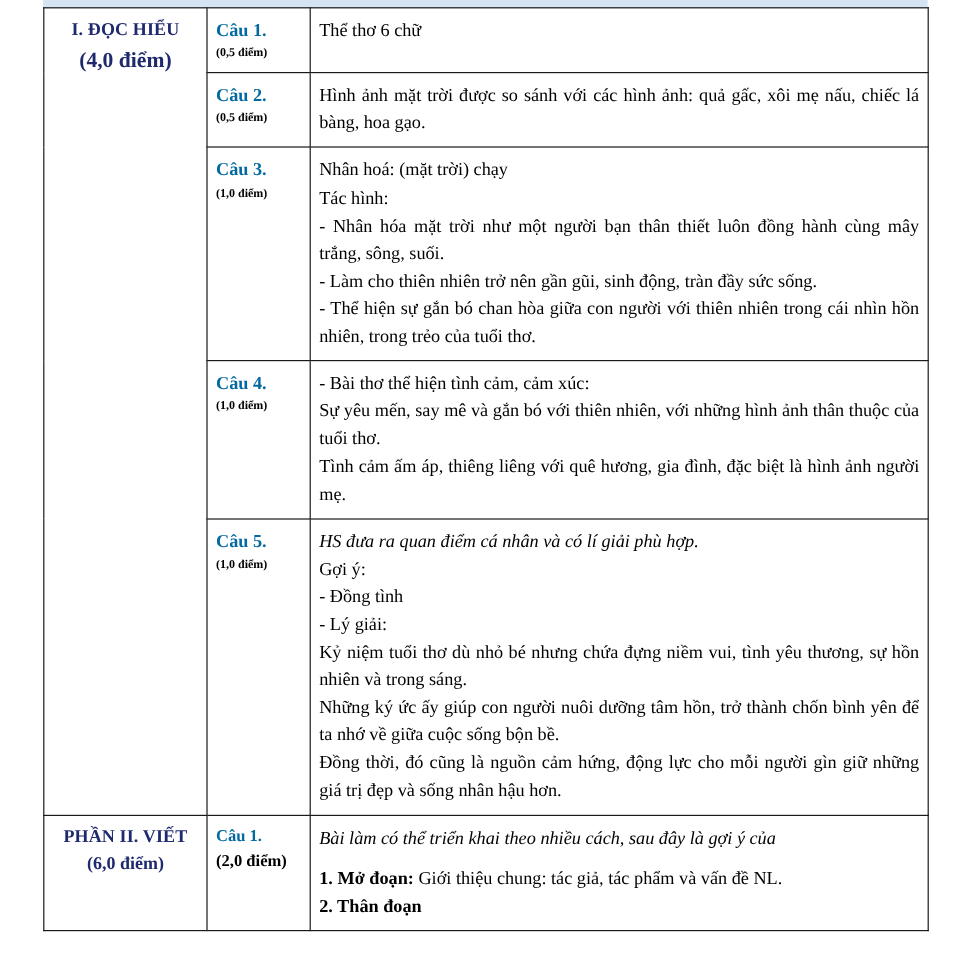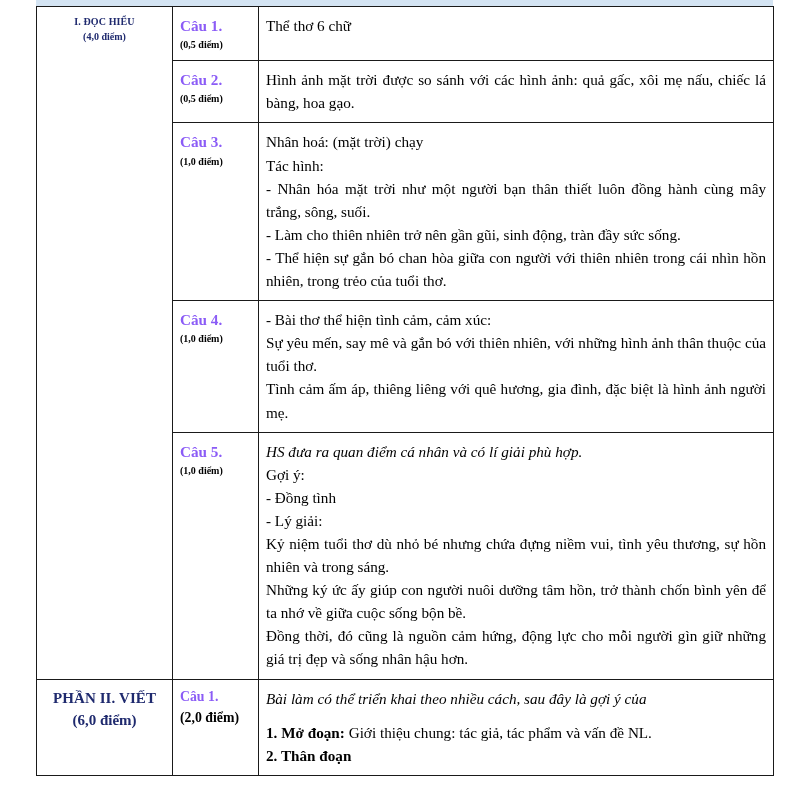--- a/index.html
+++ b/index.html
@@ -58,35 +58,35 @@
   col.c-content { width: 515px; }
 
   
   .sec-cell {
     text-align: center;
     padding-top: 9px;
   }
   .sec-title {
     color: #1f2a6e;
     font-weight: bold;
-    font-size: 10px;
+    font-size: 15px;
     letter-spacing: 0.1px;
     white-space: nowrap;
   }
   .sec-points {
     color: #1f2a6e;
     font-weight: bold;
-    font-size: 10px;
+    font-size: 18px;
     white-space: nowrap;
   }
 
   
   .q-cell { text-align: left; padding-left: 9px; }
   .q-label {
-    color: #8b5cf6;
+    color: #0369a1;
     font-weight: bold;
     font-size: 15.2px;
     white-space: nowrap;
   }
   .q-points {
     color: #000000;
     font-weight: bold;
     font-size: 10px;
     white-space: nowrap;
   }

